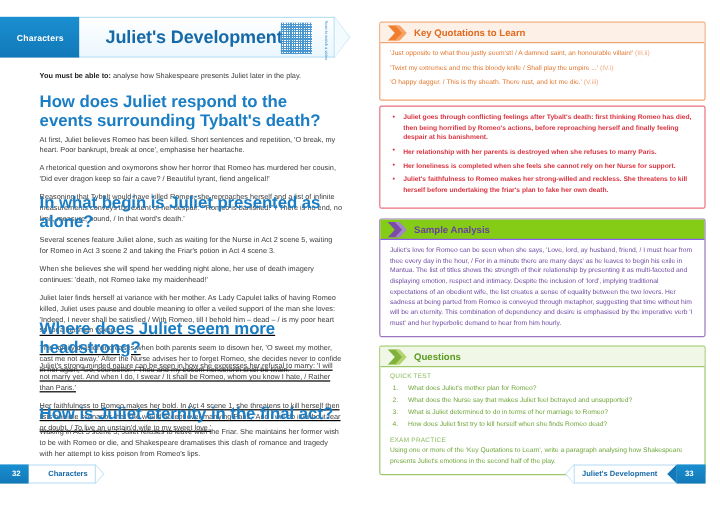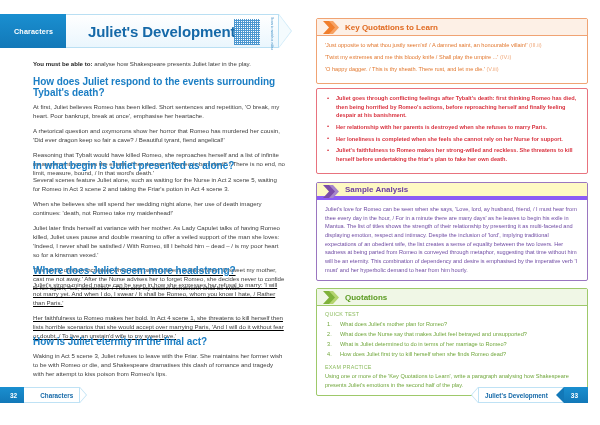--- a/index.html
+++ b/index.html
@@ -81,21 +81,21 @@
   }
 
   .lead {
     position: absolute; left: 33px; top: 60px; width: 252px;
     font-size: 6.1px; color: #3b3b3b; line-height: 1.45;
   }
   .lead b { color: #222; }
 
   .body-block { position: absolute; left: 33px; width: 252px; }
   h2.qh {
-    color: #1b7ec4; font-size: 10px; font-weight: bold;
+    color: #1b7ec4; font-size: 14px; font-weight: bold;
     margin-bottom: 4px; letter-spacing: -.05px;
   }
   p.bt {
     font-size: 6.1px; color: #3d3d3d; line-height: 1.5;
     margin-bottom: 5.5px; text-align: left;
   }
 
   .footer-left {
     position: absolute; left: 0; bottom: 22px;
     display: flex; align-items: stretch; height: 16px;
@@ -174,21 +174,21 @@
   #panel-summary li {
     color: #d8323f; margin-bottom: 3px; padding-left: 11px; position: relative;
     font-weight: bold;
   }
   #panel-summary li:before {
     content: "•"; position: absolute; left: 2px; top: -0.5px; font-size: 6px;
   }
 
   
   #panel-analysis { top: 182px; border: 1px solid #9a76c0; }
-  #panel-analysis .panel-head { background: #fef9c3; border-bottom: 4px solid #8b5cf6; }
+  #panel-analysis .panel-head { background: #84cc16; border-bottom: 1px solid #8b5cf6; }
   #panel-analysis .panel-title { color: #6b3fa0; }
   #panel-analysis p { color: #6f4ba3; text-align: left; }
 
   
   #panel-questions { top: 288px; border: 1px solid #9ec96a; }
   #panel-questions .panel-head { background: #f0f7e6; border-bottom: 1px solid #9ec96a; }
   #panel-questions .panel-title { color: #5b9b22; }
   #panel-questions .sect-label {
     color: #8cbb5e; font-size: 5.4px; font-weight: normal; margin-bottom: 2.5px;
     letter-spacing: .2px;
@@ -337,21 +337,21 @@
         <p>Juliet's love for Romeo can be seen when she says, 'Love, lord, ay husband, friend, / I must hear from thee every day in the hour, / For in a minute there are many days' as he leaves to begin his exile in Mantua. The list of titles shows the strength of their relationship by presenting it as multi-faceted and displaying emotion, respect and intimacy. Despite the inclusion of 'lord', implying traditional expectations of an obedient wife, the list creates a sense of equality between the two lovers. Her sadness at being parted from Romeo is conveyed through metaphor, suggesting that time without him will be an eternity. This combination of dependency and desire is emphasised by the imperative verb 'I must' and her hyperbolic demand to hear from him hourly.</p>
       </div>
     </div>
 
     <div class="panel" id="panel-questions">
       <div class="panel-head">
         <svg class="chev" viewBox="0 0 16 13">
           <polygon points="0,0 8,0 14,6.5 8,13 0,13 6,6.5" fill="#7fb23a"></polygon>
           <polygon points="6,0 10,0 16,6.5 10,13 6,13 12,6.5" fill="#b4d46f"></polygon>
         </svg>
-        <span class="panel-title">Quotations</span>
+        <span class="panel-title">Questions</span>
       </div>
       <div class="panel-body">
         <div class="sect-label">QUICK TEST</div>
         <ol>
           <li>What does Juliet's mother plan for Romeo?</li>
           <li>What does the Nurse say that makes Juliet feel betrayed and unsupported?</li>
           <li>What is Juliet determined to do in terms of her marriage to Romeo?</li>
           <li>How does Juliet first try to kill herself when she finds Romeo dead?</li>
         </ol>
         <div class="sect-label">EXAM PRACTICE</div>

